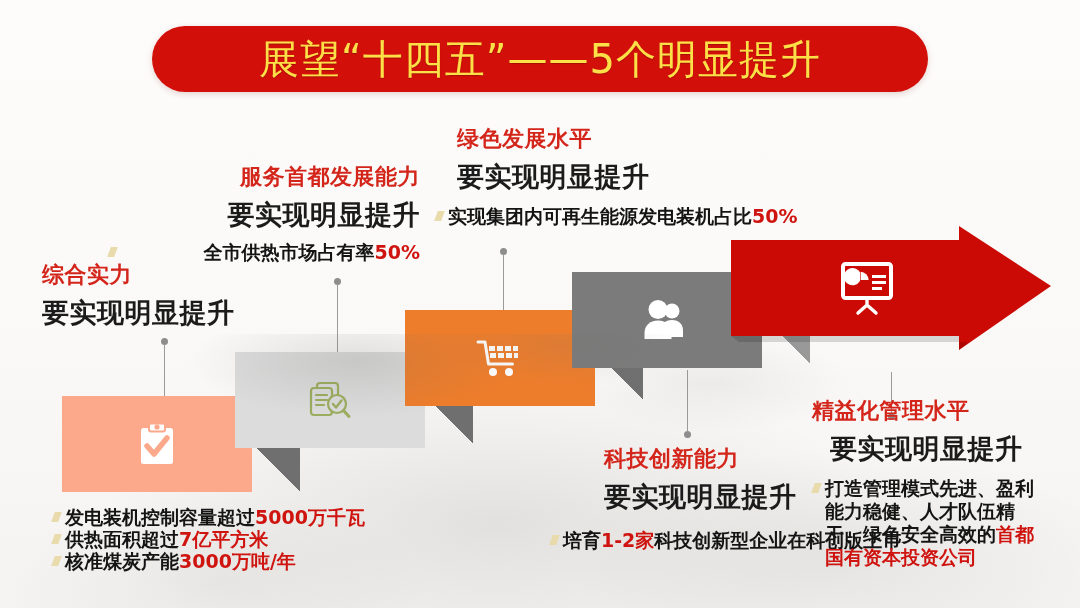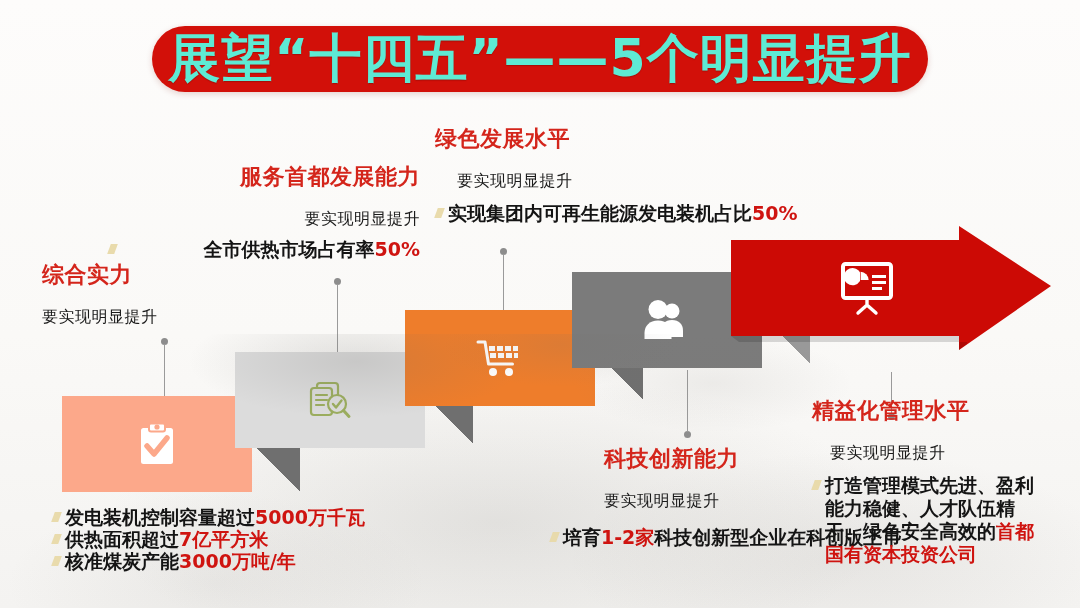--- a/index.html
+++ b/index.html
@@ -33,23 +33,23 @@
     position:absolute;
     left:152px; top:26px;
     width:776px; height:66px;
     background:#d21009;
     border-radius:34px;
     box-shadow: 0 2px 6px rgba(120,20,10,0.18);
   }
   .title-band .title-text{
     position:absolute; inset:0;
     display:flex; align-items:center; justify-content:center;
-    color:#5eead4;
-    font-size:52px;
-    font-weight:bold;
+    color:#fde047;
+    font-size:40px;
+    font-weight:normal;
     letter-spacing:1px;
     white-space:nowrap;
     text-shadow: 0 1px 1px rgba(90,10,5,0.35);
     font-family:"DejaVu Sans","Liberation Sans",sans-serif;
   }
 
   
   .block{ position:absolute; }
   .block .face{
     position:absolute; left:0; top:0; width:100%; height:100%;
@@ -96,25 +96,25 @@
   .lbl-red{
     color:#d4251b;
     font-weight:bold;
     font-size:22px;
     letter-spacing:0.5px;
     white-space:nowrap;
     font-family:"DejaVu Sans","Liberation Sans",sans-serif;
   }
   .lbl-black{
     color:#1b1b1b;
-    font-weight:normal;
-    font-size:16px;
+    font-weight:bold;
+    font-size:27px;
     letter-spacing:0.5px;
     white-space:nowrap;
-    margin-top:17px;
+    margin-top:5px;
     font-family:"DejaVu Sans","Liberation Sans",sans-serif;
   }
   .bullets{ margin-top:8px; }
   .bullet{
     position:relative;
     padding-left:13px;
     font-size:19px;
     font-weight:bold;
     color:#141414;
     line-height:22px;
@@ -272,21 +272,21 @@
     <div class="lbl-red">服务首都发展能力</div>
     <div class="lbl-black">要实现明显提升</div>
     <div class="bullets">
       <div class="bullet" style="padding-left:0;text-align:right;">
         <span class="mark" style="left:auto; right:calc(100% + 4px);"></span><span>全市供热市场占有率</span><em>50%</em><span></span>
       </div>
     </div>
   </div>
 
   <div class="lblgrp" style="left:435px; top:124px; width:300px;">
-    <div class="lbl-red" style="">绿色发展水平</div>
+    <div class="lbl-red" style="margin-left:22px;">绿色发展水平</div>
     <div class="lbl-black" style="margin-left:22px;">要实现明显提升</div>
     <div class="bullets" style="margin-top:10px;">
       <div class="bullet">
         <span class="mark"></span><span>实现集团内可再生能源发电装机占比</span><em>50%</em><span></span>
       </div>
     </div>
   </div>
 
   <div class="lblgrp" style="left:548px; top:444px; width:300px;">
     <div class="lbl-red" style="margin-left:56px;">科技创新能力</div>

